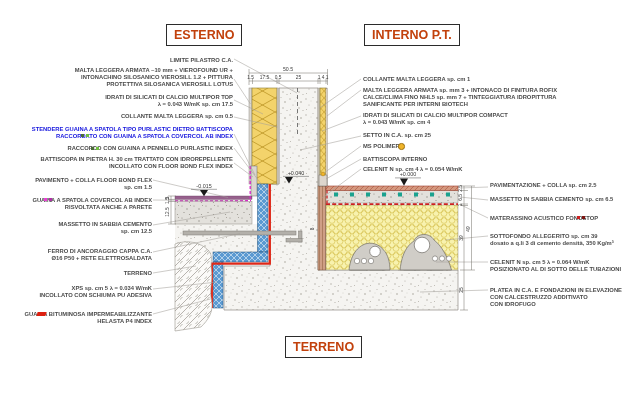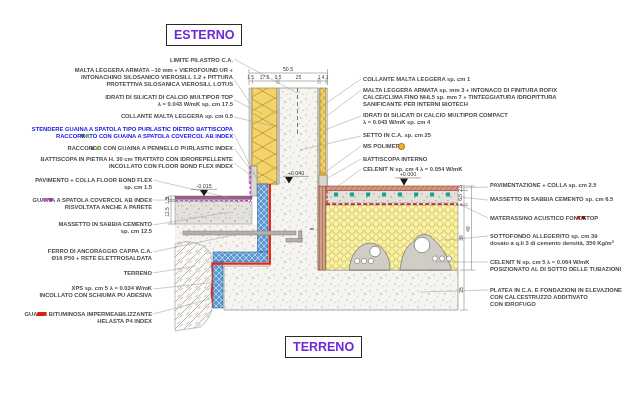--- a/index.html
+++ b/index.html
@@ -1,20 +1,20 @@
 <!DOCTYPE html>
 <html><head>
 <meta charset="utf-8">
 <style>
   html,body{margin:0;padding:0;background:#fff;}
   #stage{position:relative;width:628px;height:400px;background:#fff;overflow:hidden;
          font-family:"Liberation Sans",sans-serif;}
   #drawing{position:absolute;left:0;top:0;}
   .titlebox{position:absolute;border:1.3px solid #2b2b2b;background:#fff;
-            font:700 12.5px/1 "Liberation Sans",sans-serif;color:#6d28d9;
+            font:700 12.5px/1 "Liberation Sans",sans-serif;color:#c2410c;
             padding:4px 7px 3px 7px;white-space:nowrap;}
   .lbl{position:absolute;font:700 5.8px/1.2 "Liberation Sans",sans-serif;color:#4a4a4a;
        white-space:nowrap;}
   .ra{text-align:right;}
   .blue{color:#1515dd;}
   .mkpair{position:absolute;display:flex;gap:1.5px;}
   .mk{width:3.4px;height:3.4px;display:inline-block;}
   .mk-green1{background:#4a6b35;}
   .mk-green2{background:#6fbf3f;}
   .mk-mag1{background:#e93fd4;}
@@ -242,20 +242,21 @@
     <text x="296" y="174.7">+0.040</text>
     <line x1="283" y1="176.4" x2="309" y2="176.4" stroke="#555" stroke-width="0.5"></line>
     <polygon points="285,177 293,177 289,183.4" fill="#1a1a1a"></polygon>
     <text x="408" y="176.2">+0.000</text>
     <line x1="395" y1="177.9" x2="421" y2="177.9" stroke="#555" stroke-width="0.5"></line>
     <polygon points="400,178.5 408,178.5 404,185.7" fill="#1a1a1a"></polygon>
   </g>
 </svg>
 
 <div class="titlebox" style="left:166px;top:24px;">ESTERNO</div>
+<div class="titlebox" style="left:364px;top:24px;">INTERNO P.T.</div>
 <div class="titlebox" style="left:285px;top:336px;">TERRENO</div>
 
 <div class="lbl ra" style="right:395px;top:57px;">LIMITE PILASTRO C.A.</div>
 <div class="lbl ra" style="right:395px;top:67px;">MALTA LEGGERA ARMATA ~10 mm +  VIEROFOUND UR +<br>INTONACHINO SILOSANICO VIEROSILL 1.2 + PITTURA<br>PROTETTIVA SILOSANICA VIEROSILL LOTUS</div>
 <div class="lbl ra" style="right:395px;top:94px;">IDRATI DI SILICATI DI CALCIO MULTIPOR TOP<br>λ = 0.043 W/mK  sp. cm 17.5</div>
 <div class="lbl ra" style="right:395px;top:113px;">COLLANTE MALTA LEGGERA sp. cm 0.5</div>
 <div class="lbl ra blue" style="right:395px;top:126px;">STENDERE GUAINA A SPATOLA TIPO PURLASTIC DIETRO BATTISCOPA<br>RACCORDATO CON GUAINA A SPATOLA COVERCOL AB INDEX</div>
 <div class="lbl ra" style="right:395px;top:145px;">RACCORDO CON GUAINA A PENNELLO PURLASTIC INDEX</div>
 <div class="lbl ra" style="right:395px;top:156px;">BATTISCOPA IN PIETRA H. 30 cm TRATTATO CON IDROREPELLENTE<br>INCOLLATO CON FLOOR BOND FLEX INDEX</div>
 

